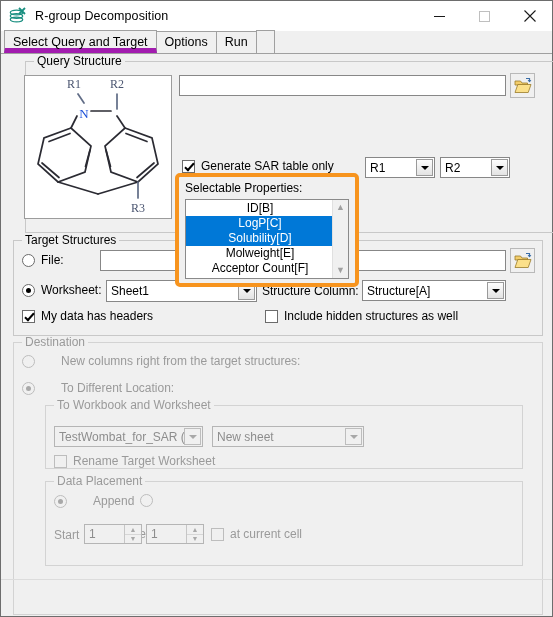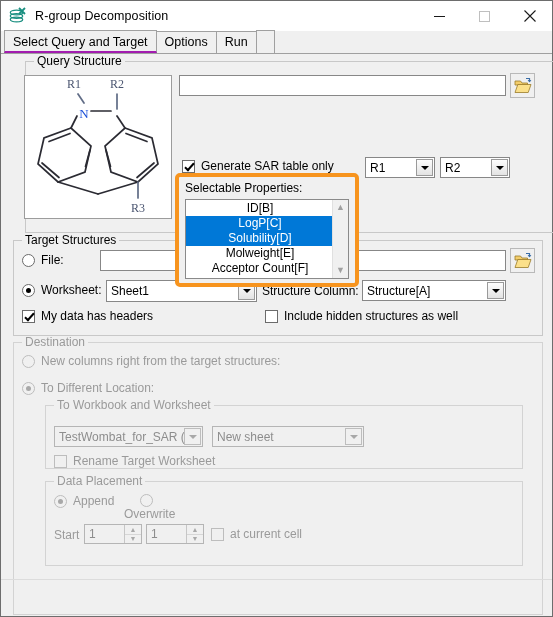--- a/index.html
+++ b/index.html
@@ -90,21 +90,21 @@
     border-top: 1px solid #a0a0a0;
     margin-right: -1px;
     position: relative;
     cursor: default;
     white-space: nowrap;
   }
   .tab.active {
     background: #f0f0f0;
     height: 23px;
     line-height: 22px;
-    border-bottom: 2px solid #a21caf;
+    border-bottom: 5px solid #a21caf;
     z-index: 2;
   }
   .tab-spacer {
     height: 22px;
     width: 17px;
     border-left: 1px solid #a0a0a0;
     border-top: 1px solid #a0a0a0;
     border-right: 1px solid #a0a0a0;
     background: #f0f0f0;
     margin-right: -1px;
@@ -255,21 +255,21 @@
     position: relative;
   }
   .rb.on .circ::after {
     content: "";
     position: absolute;
     left: 3px; top: 3px;
     width: 5px; height: 5px;
     border-radius: 50%;
     background: #000;
   }
-  .rb.dis { color: #9a9a9a; }
+  .rb.dis { color: #9a9a9a; gap: 20px; }
   .rb.dis .circ { border-color: #bdbdbd; background: #f0f0f0; }
   .rb.dis.on .circ::after { background: #a8a8a8; }
 
   
   .struct-box {
     position: absolute;
     background: #fff;
     border: 1px solid #9c9c9c;
     box-sizing: border-box;
   }

